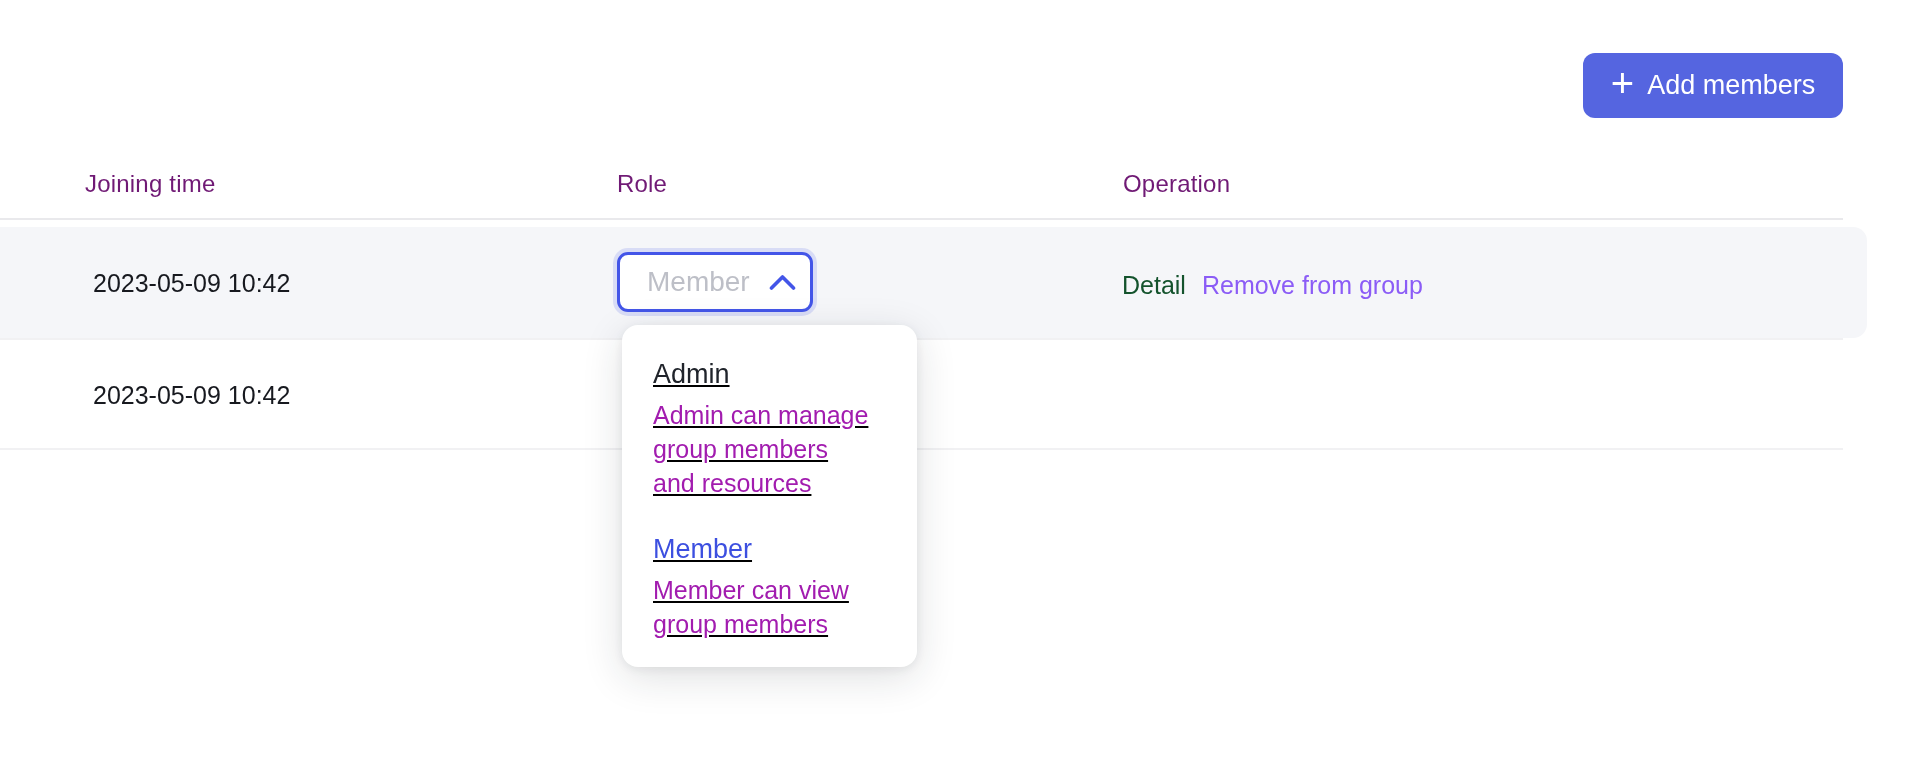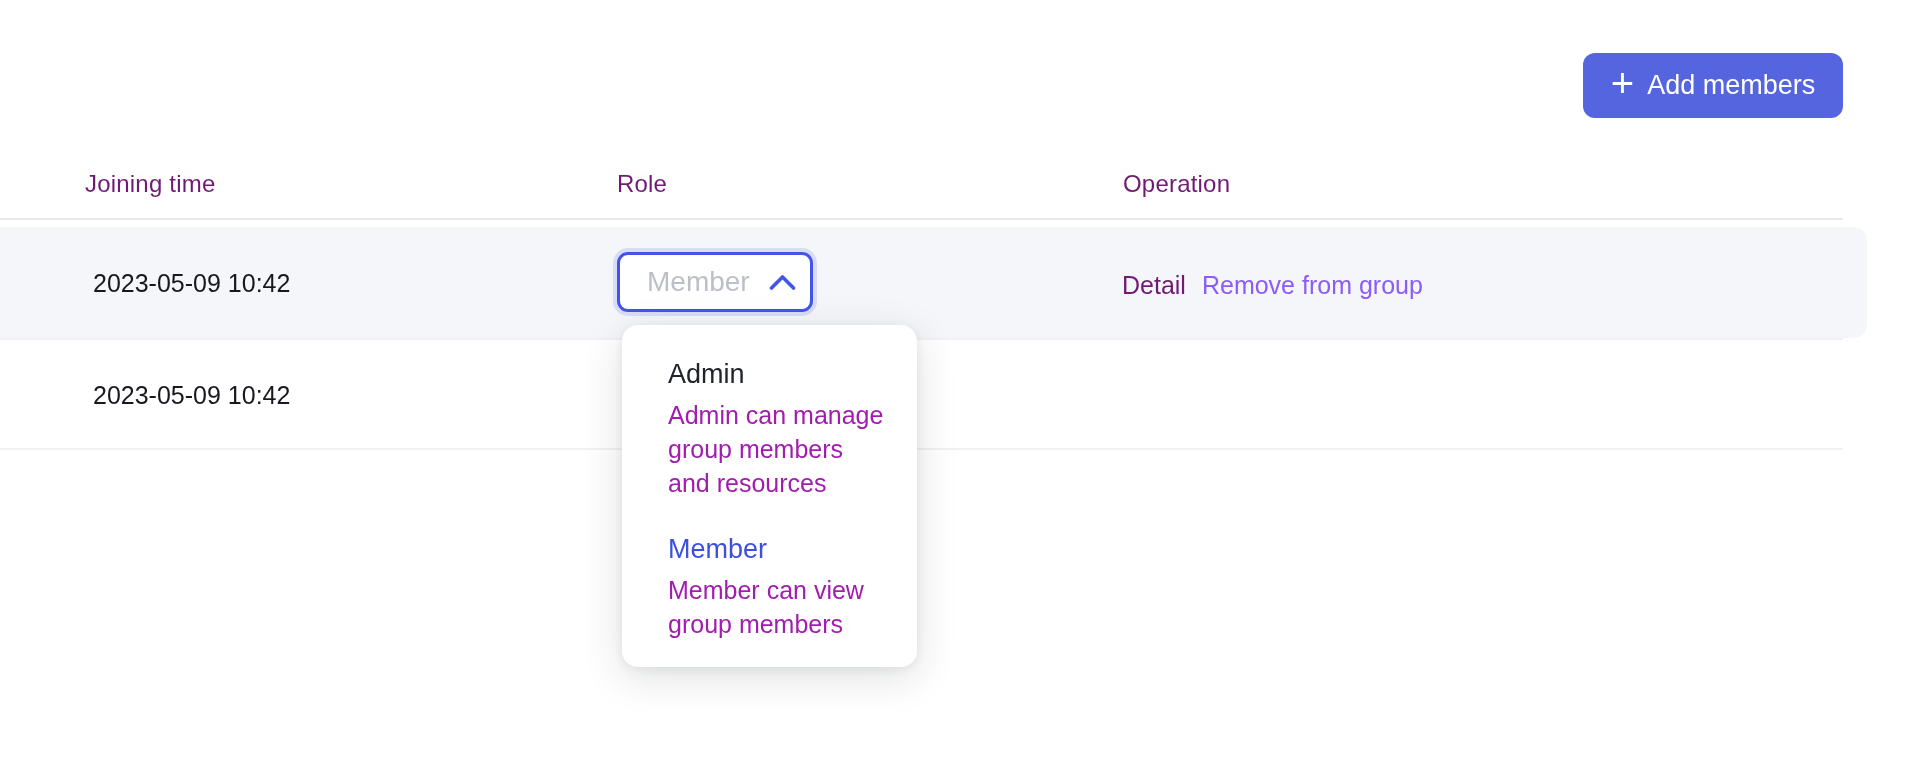--- a/index.html
+++ b/index.html
@@ -113,33 +113,34 @@
   
   .ops {
     position: absolute;
     left: 1122px; top: 271px;
     display: flex;
     gap: 16px;
     font-size: 25px;
     line-height: 28px;
     z-index: 1;
   }
-  .link-detail { color: #701a75; cursor: pointer; }
+  .link-detail { color: #14532d; cursor: pointer; }
   .link-remove { color: #8b5cf6; cursor: pointer; }
 
   
   .dropdown {
     position: absolute;
     left: 622px; top: 325px;
     width: 295px; height: 342px;
     background: #ffffff;
     border-radius: 16px;
     box-shadow: 0 10px 40px rgba(30, 34, 45, 0.14), 0 2px 10px rgba(30, 34, 45, 0.07);
-    padding: 30px 28px 0 46px;
+    padding: 30px 28px 0 31px;
     z-index: 5;
+    text-decoration: underline;
   }
   .option { cursor: pointer; }
   .option + .option { margin-top: 30px; }
   .opt-title {
     font-size: 27px;
     line-height: 38px;
     color: #20242B;
   }
   .option.selected .opt-title { color: #3C4FE0; }
   .opt-desc {

